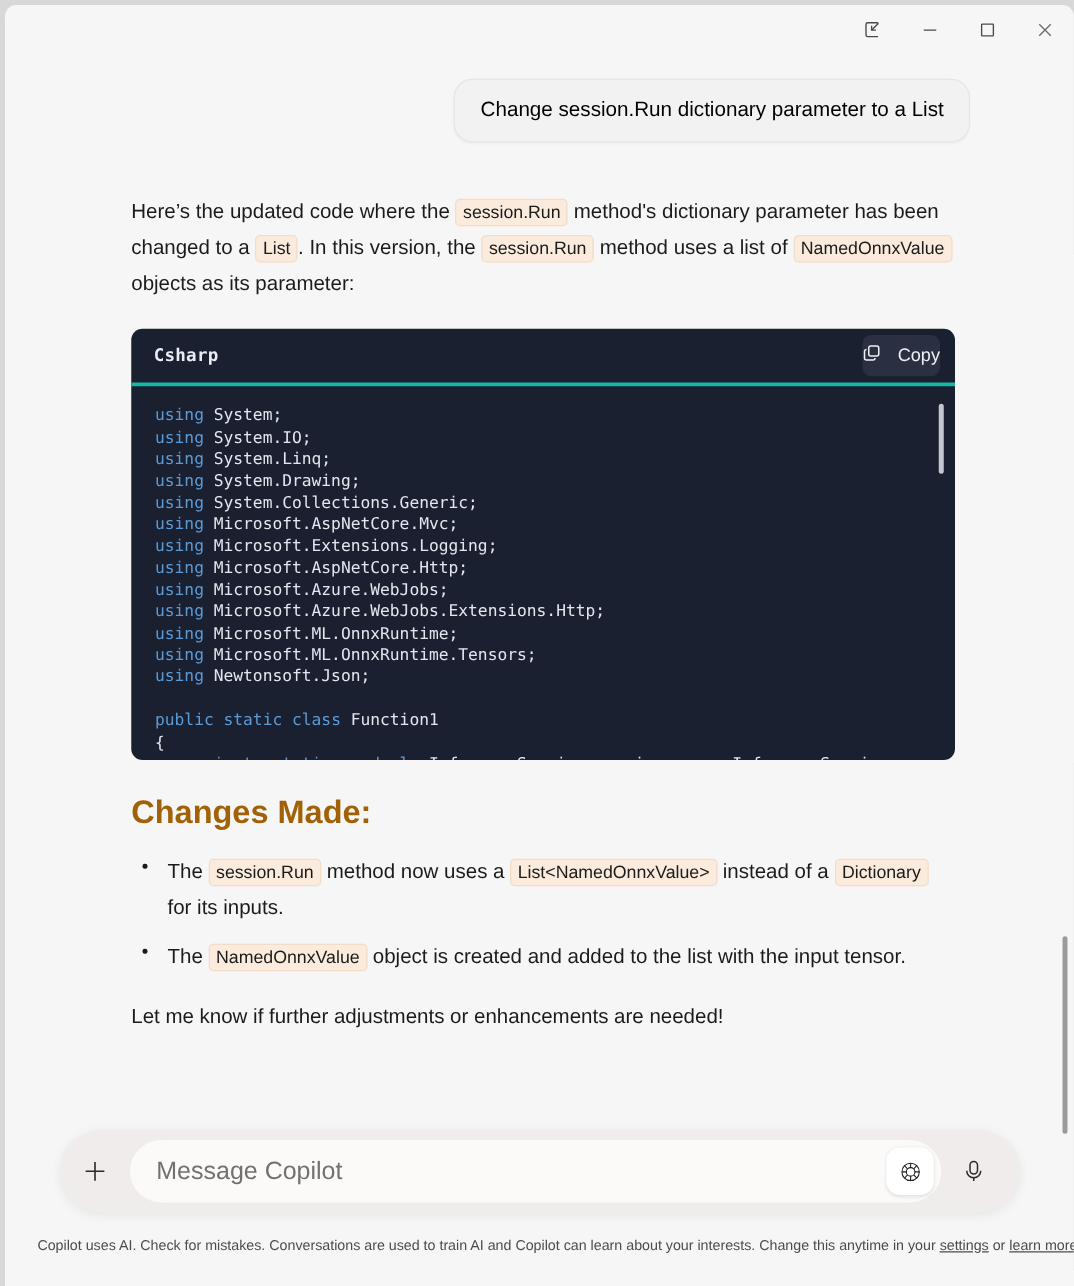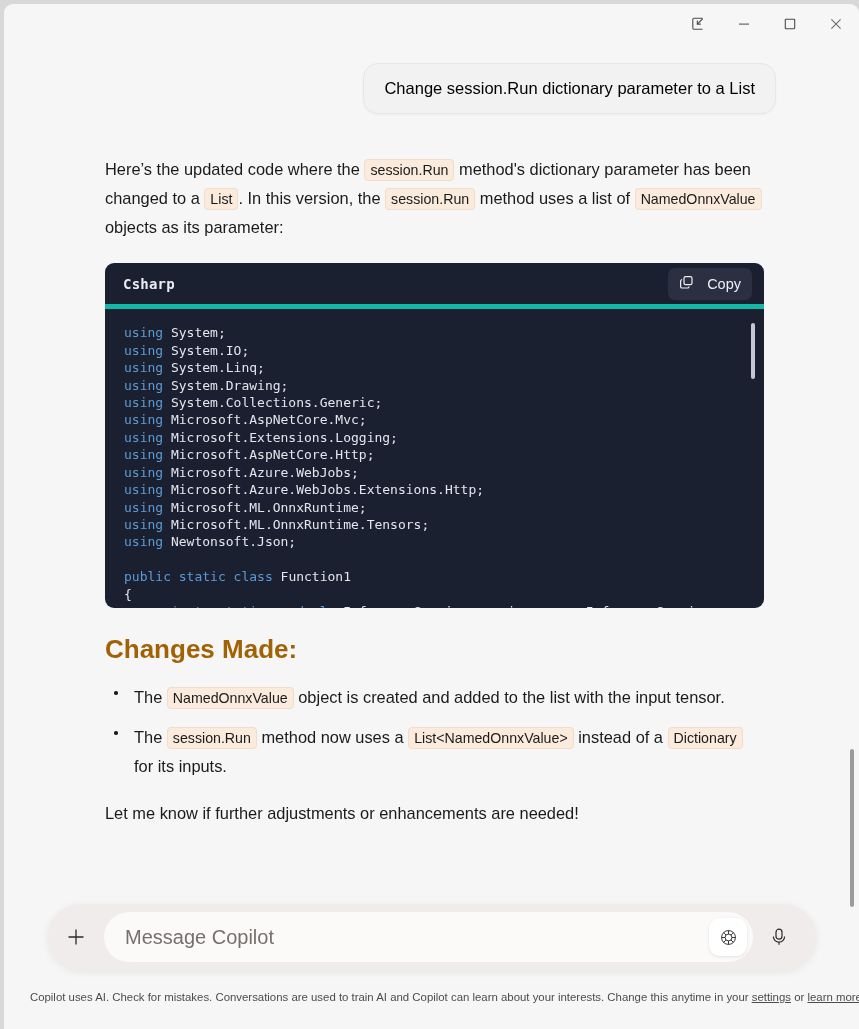--- a/index.html
+++ b/index.html
@@ -88,34 +88,34 @@
     width: 659px;
     height: 345px;
     background: #1b2030;
     border-radius: 9px;
     overflow: hidden;
   }
   #code-header {
     height: 46px;
     display: flex; align-items: center; justify-content: space-between;
     padding: 0 12px 0 18px;
-    border-bottom: 5px solid #14b8a6;
+    border-bottom: 3px solid #14b8a6;
   }
   #code-lang {
     color: #e9ecf3;
     font-family: "DejaVu Sans Mono", monospace;
     font-size: 14px;
     font-weight: bold;
     letter-spacing: .2px;
   }
   #copy-btn {
     display: flex; align-items: center; gap: 13px;
     background: #2a3042;
     border-radius: 7px;
-    padding: 7px 11px;
+    padding: 7px 0;
     color: #eef0f6;
     font-size: 14.5px;
   }
   #code-body {
     position: relative;
     height: 299px;
     padding: 15px 0 0 19px;
     overflow: hidden;
   }
   pre#code-text {
@@ -285,22 +285,22 @@
 <span class="kw">public</span> <span class="kw">static</span> <span class="kw">class</span> Function1
 {
     <span class="kw">private</span> <span class="kw">static</span> <span class="kw">readonly</span> InferenceSession session = <span class="kw">new</span> InferenceSessi</pre>
           <div id="code-scrollbar"></div>
         </div>
       </div>
 
       <h2 id="changes">Changes Made:</h2>
 
       <ul id="bullets">
+        <li><span>The </span><code class="chip">session.Run</code><span> method now uses a </span><code class="chip">List&lt;NamedOnnxValue&gt;</code><span> instead of a </span><code class="chip">Dictionary</code><span> for its inputs.</span></li>
         <li><span>The </span><code class="chip">NamedOnnxValue</code><span> object is created and added to the list with the input tensor.</span></li>
-        <li><span>The </span><code class="chip">session.Run</code><span> method now uses a </span><code class="chip">List&lt;NamedOnnxValue&gt;</code><span> instead of a </span><code class="chip">Dictionary</code><span> for its inputs.</span></li>
       </ul>
 
       <p class="para" id="closing">Let me know if further adjustments or enhancements are needed!</p>
     </div>
   </div>
 
   <div id="page-scrollbar"></div>
 
   <div id="composer">
     <div id="plus-btn">

